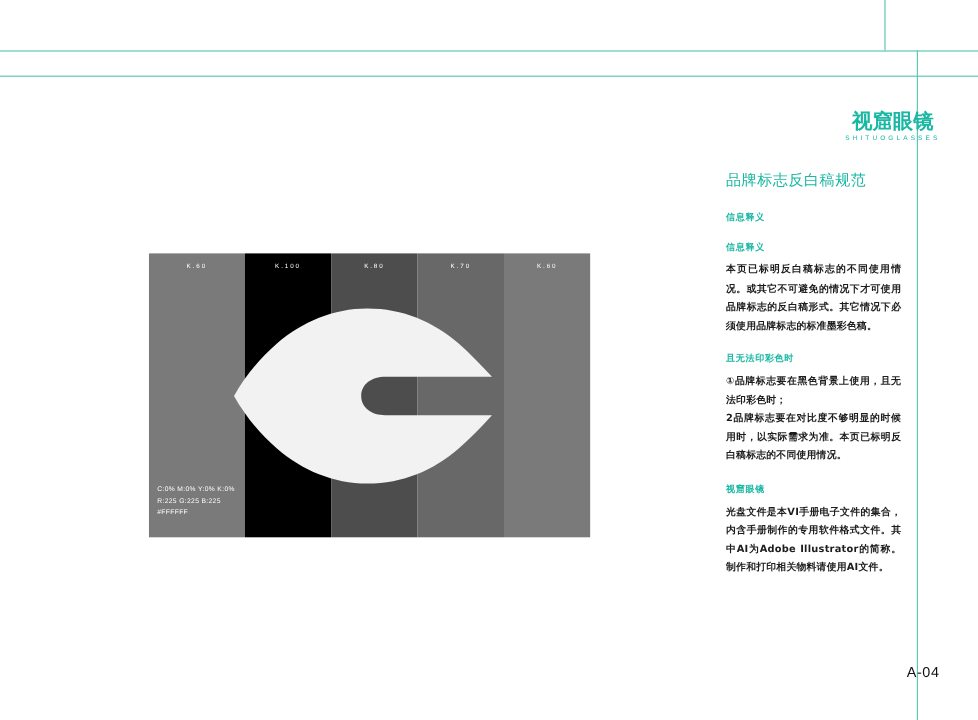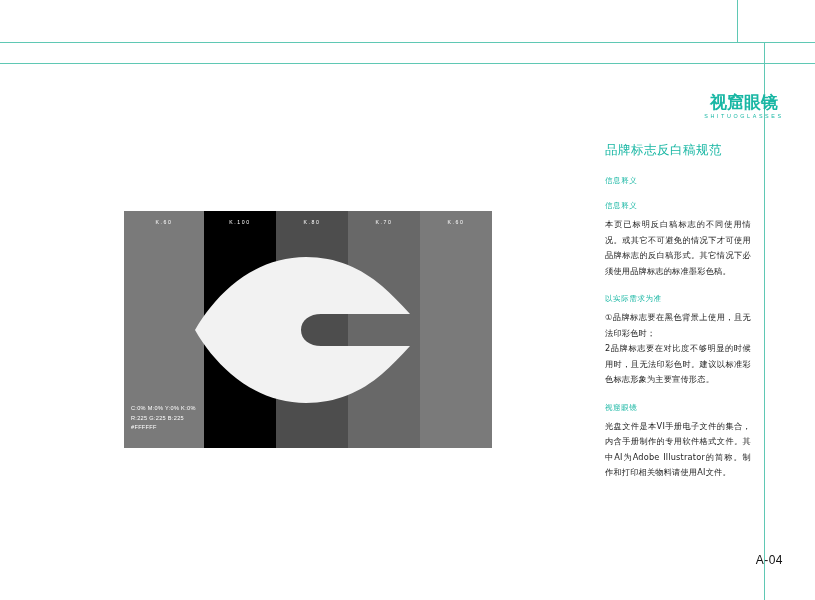--- a/index.html
+++ b/index.html
@@ -64,21 +64,21 @@
     margin-top: 20px;
   }
   .doc-title {
     font-family: "DejaVu Sans", sans-serif;
     font-size: 12.5px;
     color: #19b7a4;
     letter-spacing: 0.5px;
     margin-bottom: 18px;
     line-height: 16px;
   }
-  .sec { margin-bottom: 15px; }
+  .sec { margin-bottom: 15px; font-weight: bold; }
   .sec-head {
     font-family: "DejaVu Sans", sans-serif;
     font-size: 7.5px;
     color: #19b7a4;
     letter-spacing: 0.6px;
     margin-bottom: 6px;
   }
   .sec-body {
     font-family: "DejaVu Sans", sans-serif;
     font-size: 8.2px;
@@ -219,24 +219,24 @@
       <div class="sec">
         <div class="sec-head">信息释义</div>
       </div>
       <div class="sec">
         <div class="sec-head">信息释义</div>
         <div class="sec-body">
           <p>本页已标明反白稿标志的不同使用情况。或其它不可避免的情况下才可使用品牌标志的反白稿形式。其它情况下必须使用品牌标志的标准墨彩色稿。</p>
         </div>
       </div>
       <div class="sec">
-        <div class="sec-head">以实际需求为准</div>
+        <div class="sec-head">且无法印彩色时</div>
         <div class="sec-body">
           <p>①品牌标志要在黑色背景上使用，且无法印彩色时；</p>
-          <p>2品牌标志要在对比度不够明显的时候用时，且无法印彩色时。建议以标准彩色标志形象为主要宣传形态。</p>
+          <p>2品牌标志要在对比度不够明显的时候用时，以实际需求为准。本页已标明反白稿标志的不同使用情况。</p>
         </div>
       </div>
       <div class="sec">
         <div class="sec-head">视窟眼镜</div>
         <div class="sec-body">
           <p>光盘文件是本VI手册电子文件的集合，内含手册制作的专用软件格式文件。其中AI为Adobe Illustrator的简称。制作和打印相关物料请使用AI文件。</p>
         </div>
       </div>
     </div>
 </div>

